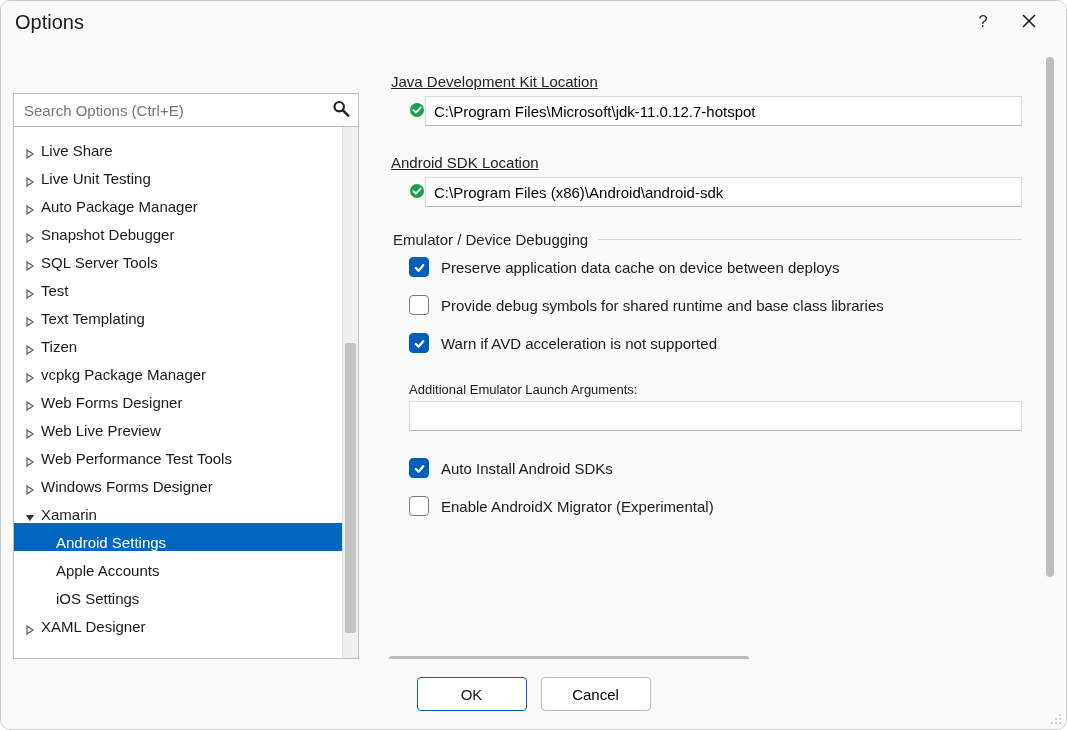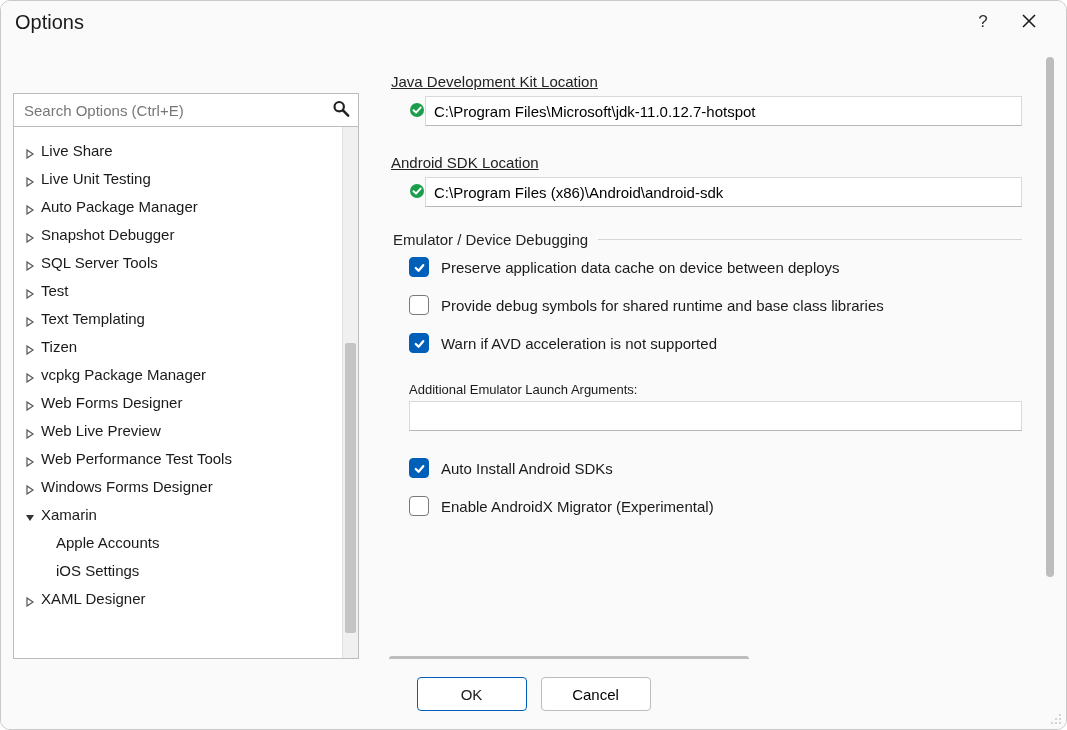--- a/index.html
+++ b/index.html
@@ -194,20 +194,23 @@
                 <span class="lbl">Windows Forms Designer</span>
               </div>
               <div class="item">
                 <span class="exp">
                   <svg viewBox="0 0 10 10">
                     <path d="M1 2 L9 2 L5 8 Z" fill="#333"></path>
                   </svg>
                 </span>
                 <span class="lbl">Xamarin</span>
               </div>
+              <div class="item child selected">
+                <span class="lbl">Android Settings</span>
+              </div>
               <div class="item child">
                 <span class="lbl">Apple Accounts</span>
               </div>
               <div class="item child">
                 <span class="lbl">iOS Settings</span>
               </div>
               <div class="item">
                 <span class="exp">
                   <svg viewBox="0 0 10 10">
                     <path d="M2 1 L8 5 L2 9 Z" fill="none" stroke="#555" stroke-width="1.2"></path>

